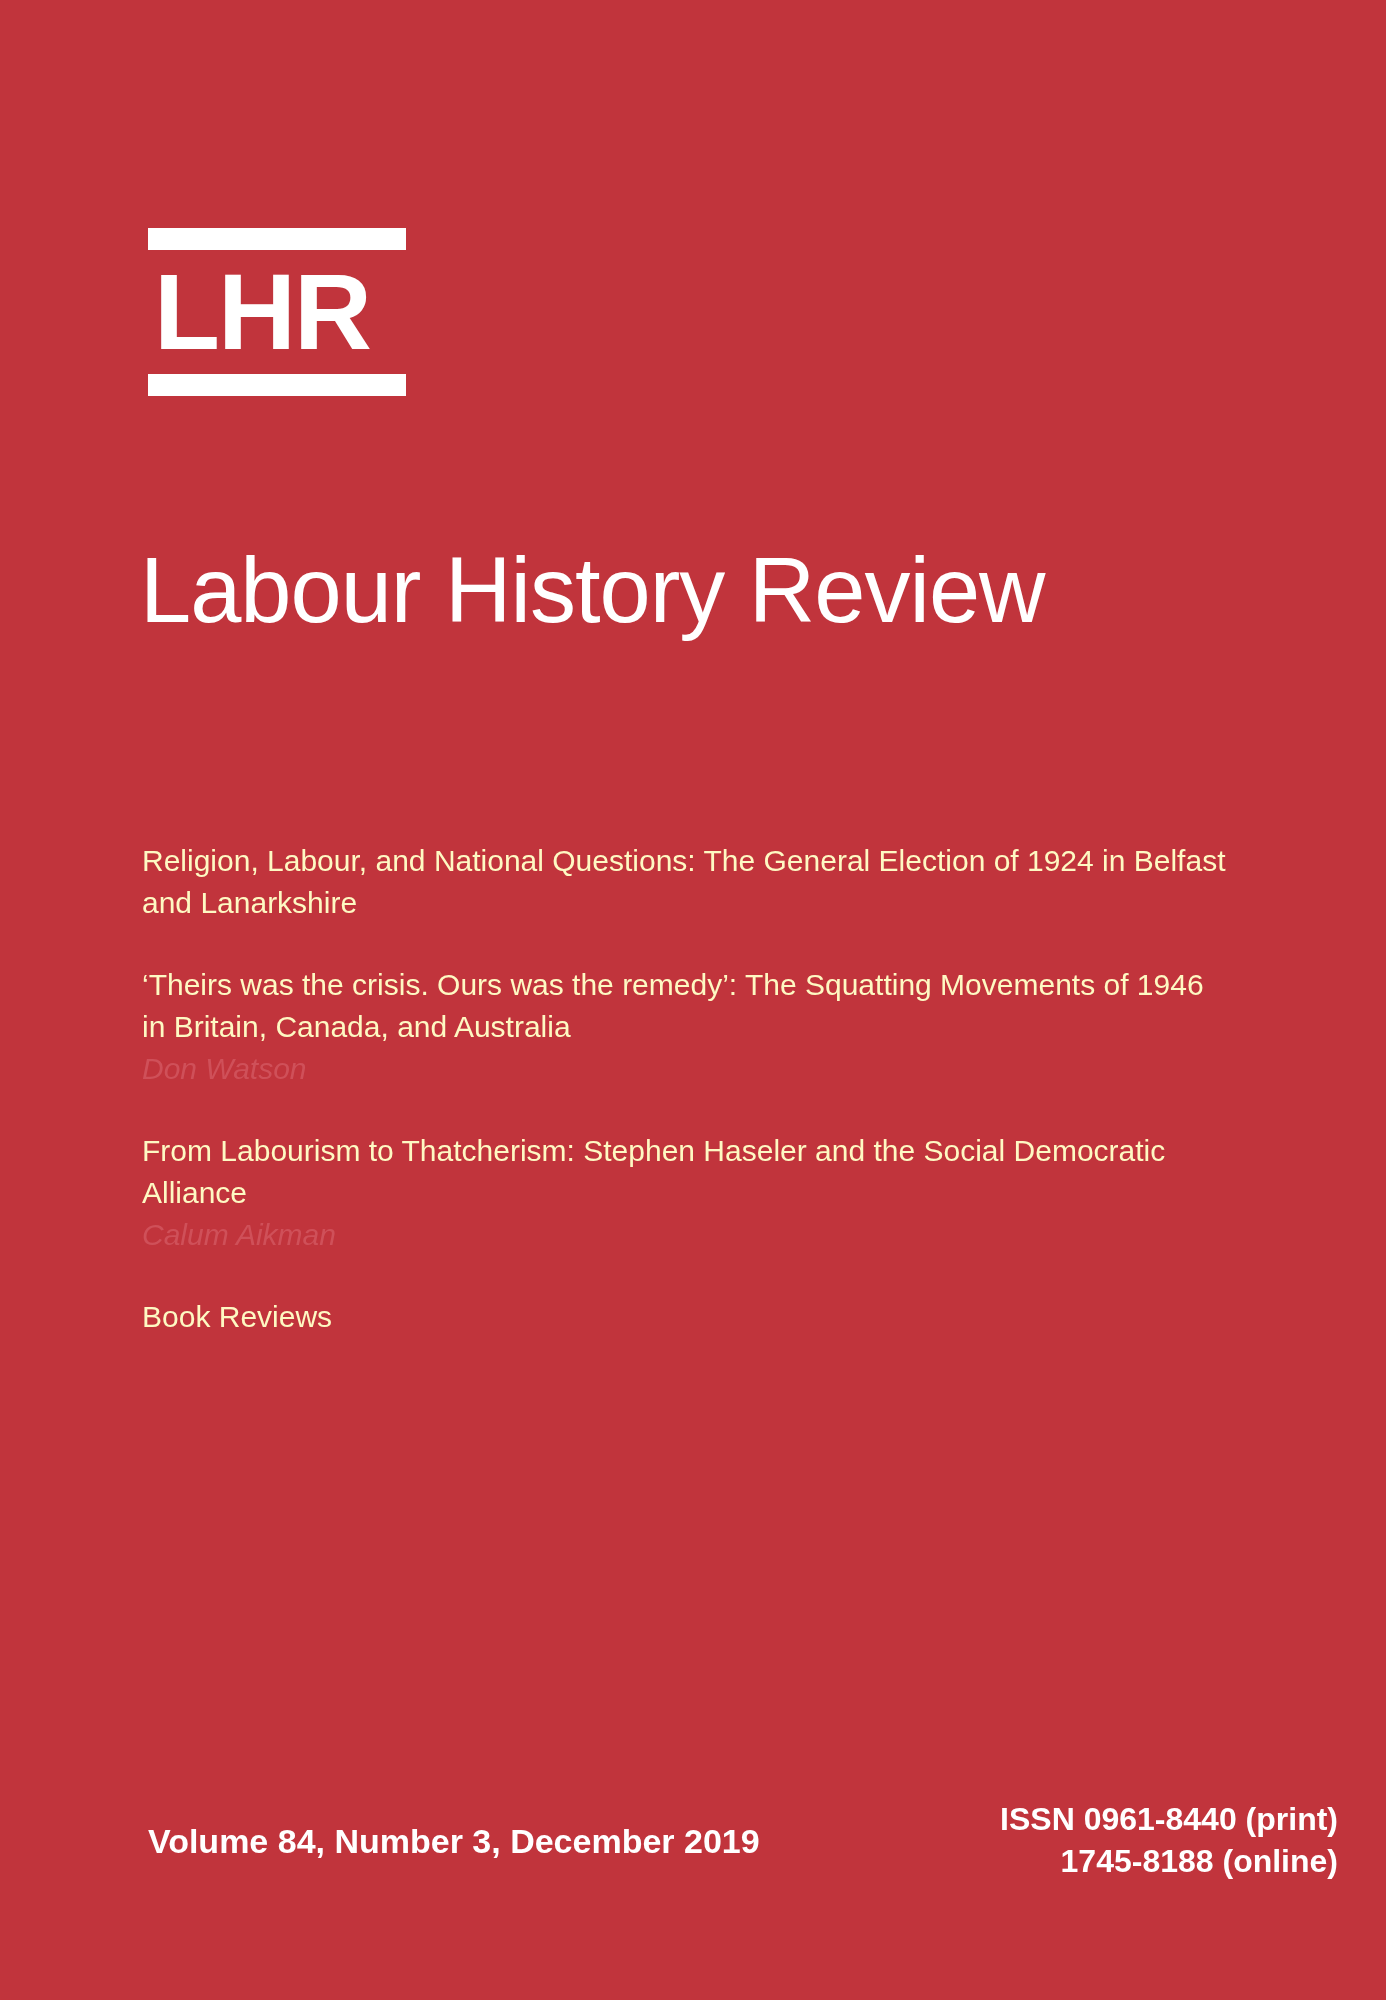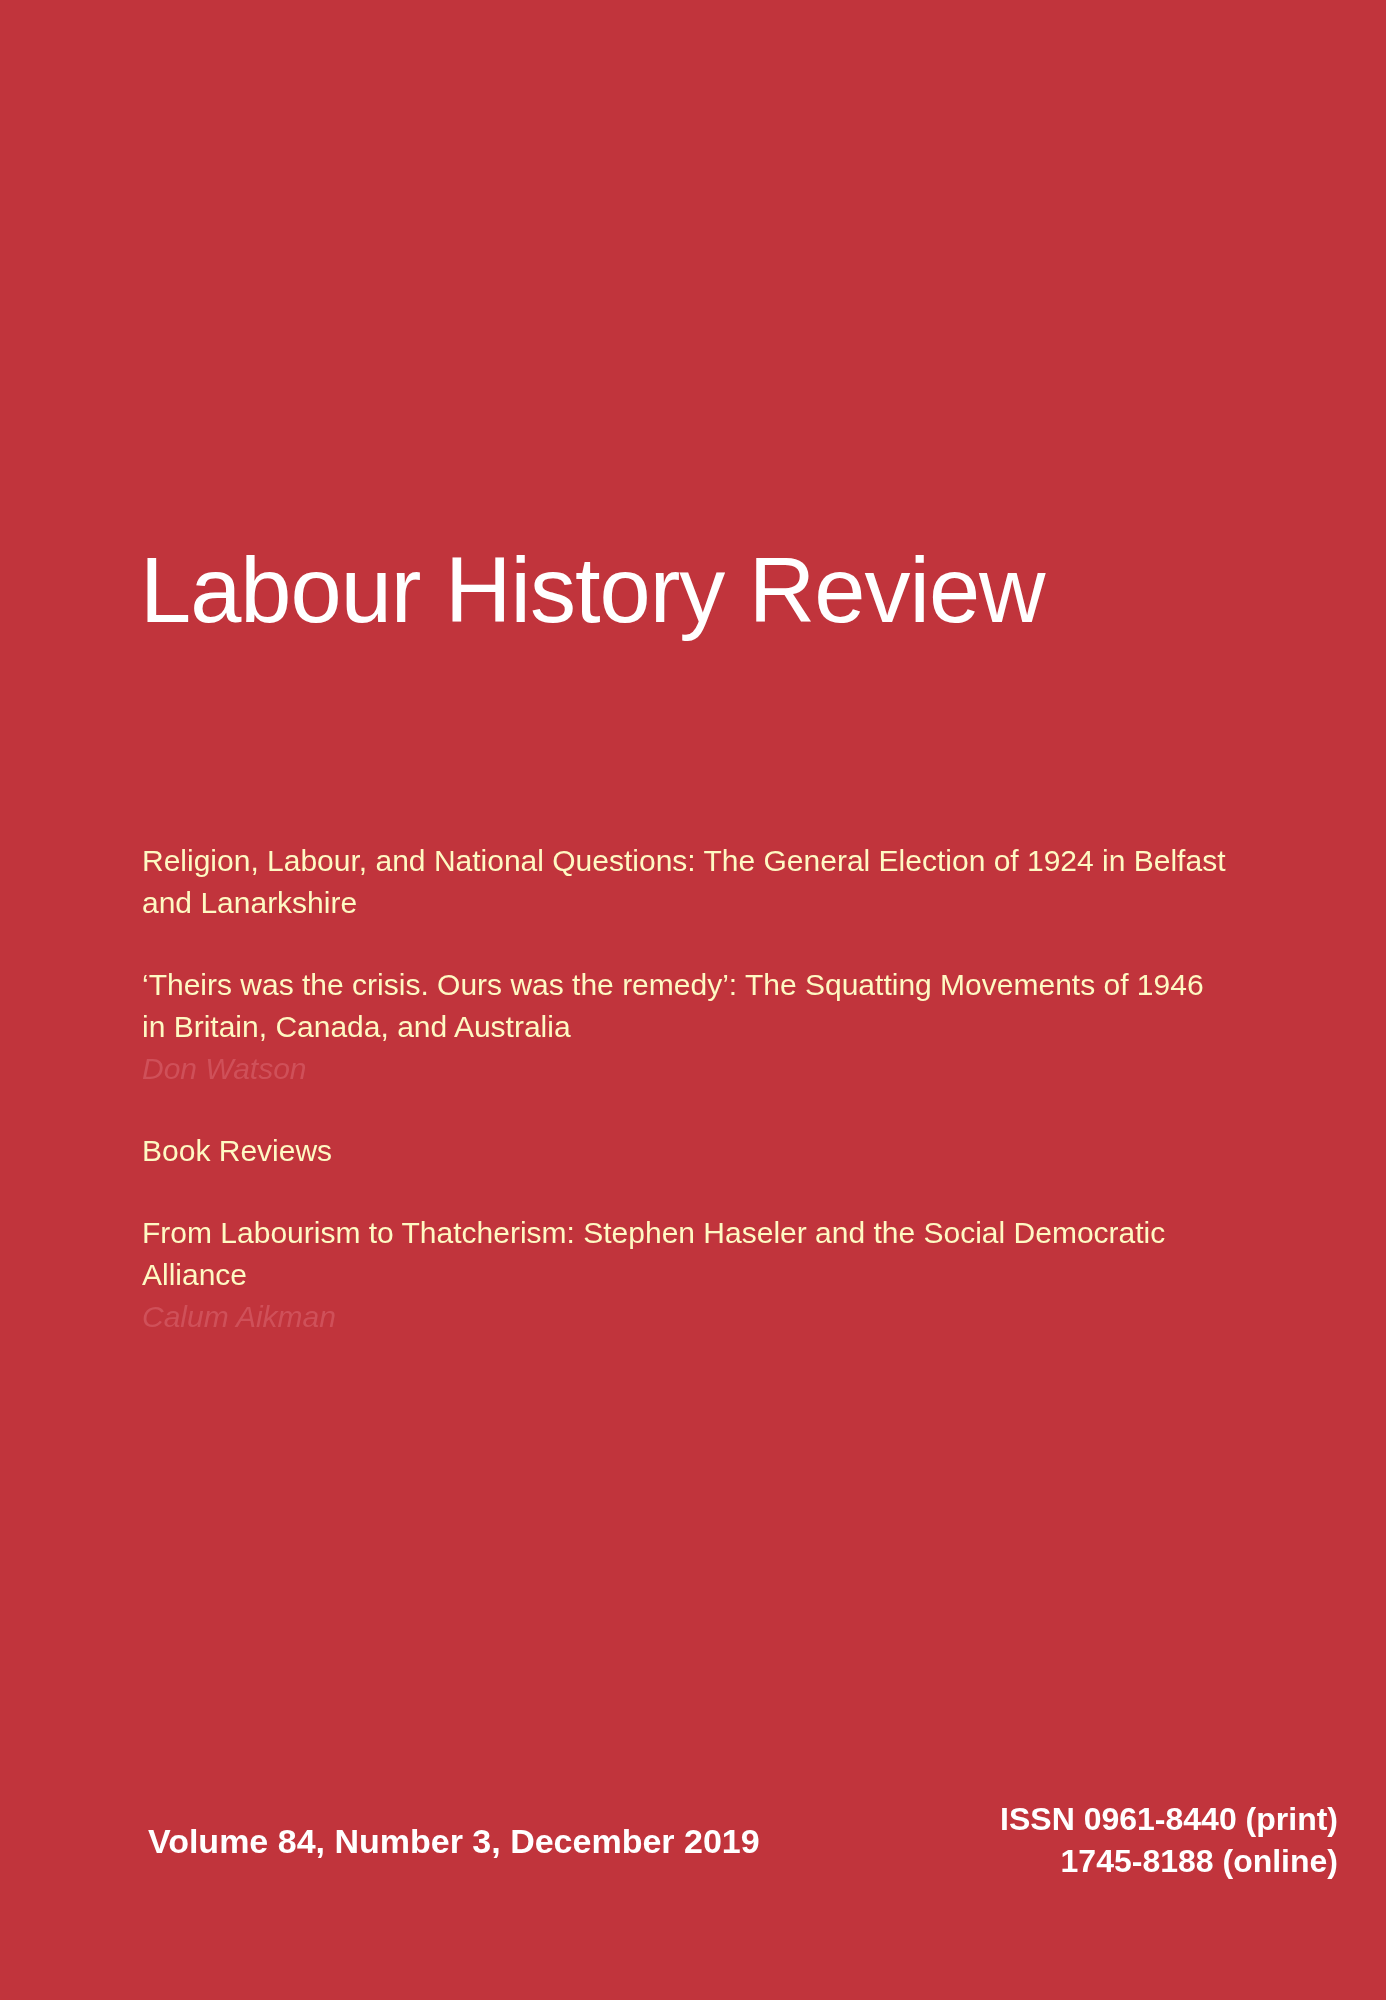--- a/index.html
+++ b/index.html
@@ -113,41 +113,46 @@
     font-weight: bold;
     color: #ffffff;
     white-space: nowrap;
   }
 </style>
 </head>
 <body>
 
 <div class="cover">
 
+  <div class="logo">
+    <div class="logo-bar top"></div>
+    <div class="logo-letters">LHR</div>
+    <div class="logo-bar bottom"></div>
+  </div>
 
   <div class="journal-title">Labour History Review</div>
 
   <div class="contents">
 
     <div class="content-item">
       <div class="item-title">Religion, Labour, and National Questions: The General Election of 1924 in Belfast and Lanarkshire</div>
     </div>
 
     <div class="content-item">
       <div class="item-title">‘Theirs was the crisis. Ours was the remedy’: The Squatting Movements of 1946 in Britain, Canada, and Australia</div>
       <div class="item-author">Don Watson</div>
     </div>
 
     <div class="content-item">
-      <div class="item-title">Book Reviews</div>
+      <div class="item-title">From Labourism to Thatcherism: Stephen Haseler and the Social Democratic Alliance</div>
+      <div class="item-author">Calum Aikman</div>
     </div>
 
     <div class="content-item">
-      <div class="item-title">From Labourism to Thatcherism: Stephen Haseler and the Social Democratic Alliance</div>
-      <div class="item-author">Calum Aikman</div>
+      <div class="item-title">Book Reviews</div>
     </div>
 
   </div>
 
   <div class="footer">
     <div class="volume-line">Volume 84, Number 3, December 2019</div>
     <div class="issn-block">
       <div>ISSN 0961-8440 (print)</div>
       <div>1745-8188 (online)</div>
     </div>

